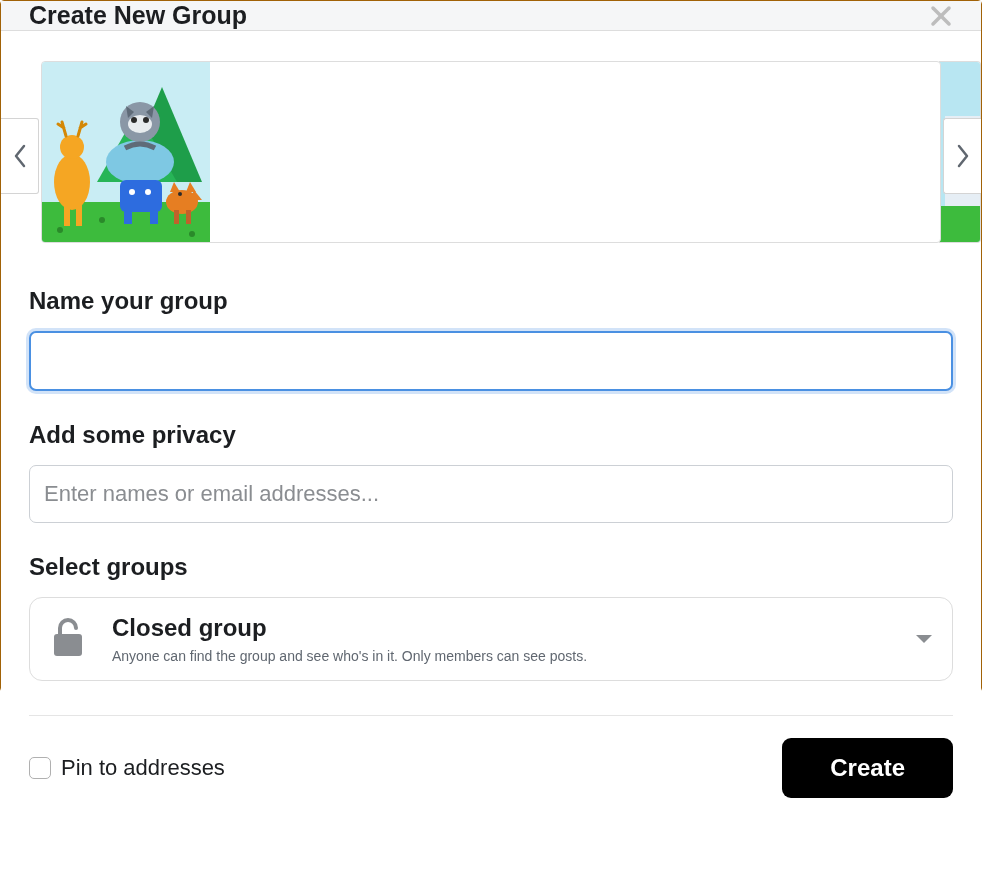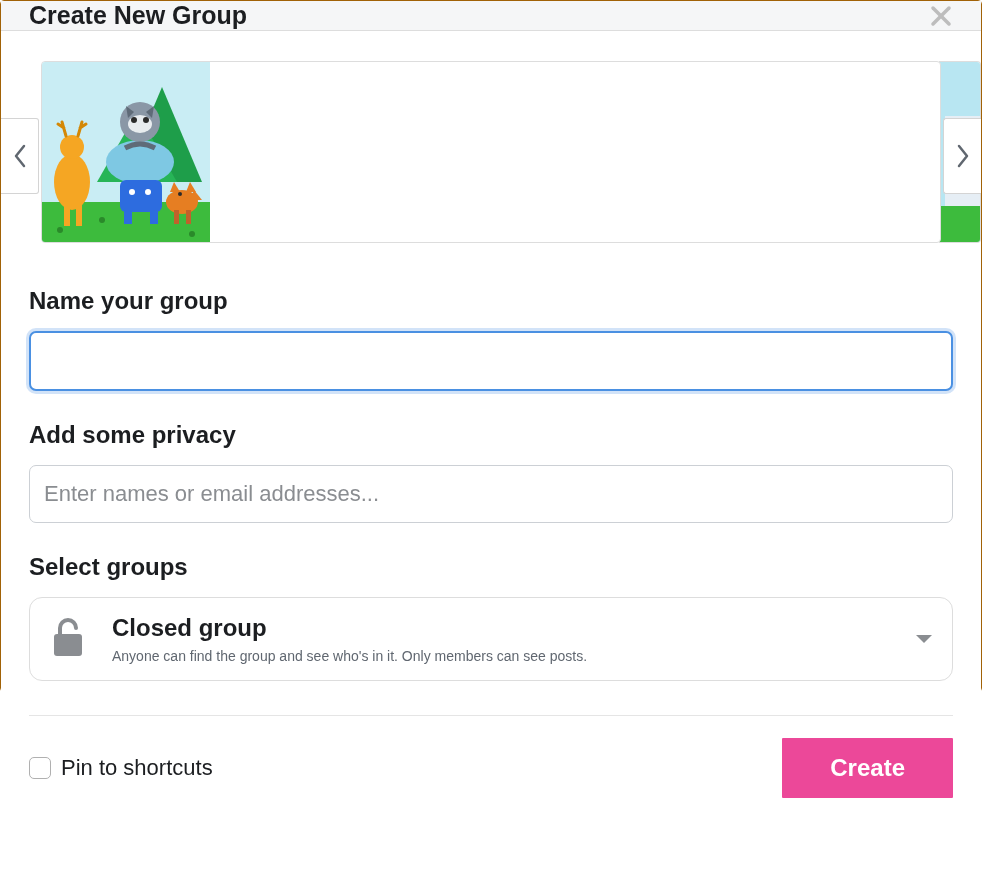--- a/index.html
+++ b/index.html
@@ -214,26 +214,26 @@
       border: 1.5px solid #b0b0b0;
       border-radius: 5px;
       background: #fff;
       cursor: pointer;
     }
     .pin-label {
       font-size: 22px;
       color: #1c1e21;
     }
     .create-btn {
-      background: #ec4899;
+      background: #000000;
       color: #fff;
       font-size: 24px;
       font-weight: 700;
       border: none;
-      border-radius: 1px;
+      border-radius: 9px;
       padding: 16px 48px;
       cursor: pointer;
     }
   </style>
 </head>
 <body>
 
 <div class="modal">
 
   <div class="modal-header">
@@ -335,19 +335,19 @@
         <div class="privacy-desc">Anyone can find the group and see who's in it. Only members can see posts.</div>
       </div>
       <div class="chevron-down"></div>
     </div>
 
     <hr class="divider">
 
     <div class="footer">
       <div class="pin-wrap">
         <div class="checkbox"></div>
-        <span class="pin-label">Pin to shortcuts</span>
+        <span class="pin-label">Pin to addresses</span>
       </div>
       <button class="create-btn">Create</button>
     </div>
 
   </div>
 </div>
 
 </body></html>

